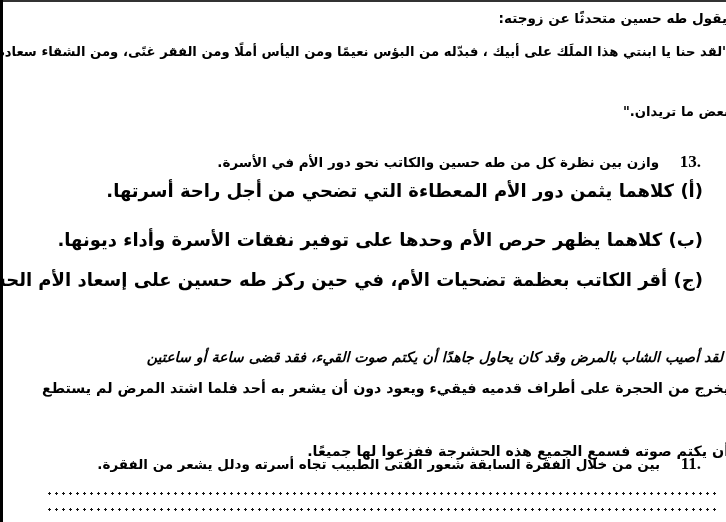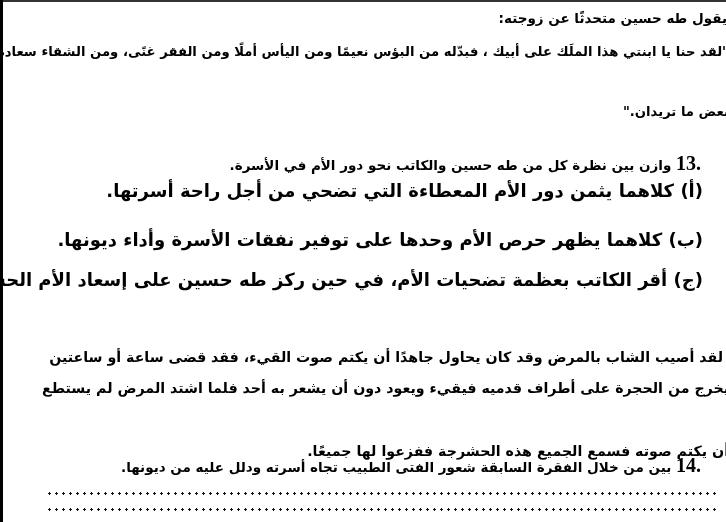--- a/index.html
+++ b/index.html
@@ -48,34 +48,35 @@
     }
     .intro { top: 8px; font-size: 13.5px; }
     .quote { font-size: 13.2px; }
     .q1 { top: 42px; right: 10px; }
     .q2 { top: 72px; right: 10px; }
     .q3 { top: 102px; right: 10px; }
 
     .question { font-size: 13.5px; }
     .num {
       font-family: "Liberation Serif", serif;
-      font-size: 20px;
+      font-size: 17px;
       font-weight: bold;
       direction: ltr;
       unicode-bidi: isolate;
+      margin-left: 16px;
     }
     .qh13 { top: 150px; right: 38px; }
     .opt { font-size: 18px; right: 36px; }
     .opt-a { top: 178px; }
     .opt-b { top: 227px; }
     .opt-c { top: 267px; }
     .opt-d { top: 309px; right: 52px; }
 
     .para { font-size: 14.2px; }
-    .p1 { top: 347px; right: 16px; }
+    .p1 { top: 347px; right: 16px; font-style: italic; }
     .p2 { top: 378px; right: 10px; }
     .p3 { top: 414px; right: 10px; margin-top: 27px; }
 
     .qh14 { top: 452px; right: 38px; }
 
     .dots {
       position: absolute;
       left: 30px;
       width: 670px;
       height: 3px;
@@ -115,19 +116,19 @@
   <div class="line opt opt-c">
     <span>(ج)</span>
     <span>أقر الكاتب بعظمة تضحيات الأم، في حين ركز طه حسين على إسعاد الأم الحشرجة.</span>
   </div>
 
   <div class="line para p1">لقد أصيب الشاب بالمرض وقد كان يحاول جاهدًا أن يكتم صوت القيء، فقد قضى ساعة أو ساعتين</div>
   <div class="line para p2">يخرج من الحجرة على أطراف قدميه فيقيء ويعود دون أن يشعر به أحد فلما اشتد المرض لم يستطع</div>
   <div class="line para p3">أن يكتم صوته فسمع الجميع هذه الحشرجة ففزعوا لها جميعًا.</div>
 
   <div class="line question qh14">
-    <span class="num">14.</span>
-    <span>بين من خلال الفقرة السابقة شعور الفتى الطبيب تجاه أسرته ودلل عليه من ديونها.</span>
+    <span class="num">11.</span>
+    <span>بين من خلال الفقرة السابقة شعور الفتى الطبيب تجاه أسرته ودلل يشعر من الفقرة.</span>
   </div>
 
   <div class="dots dots-1"></div>
   <div class="dots dots-2"></div>
 </div>
 
 </body></html>

